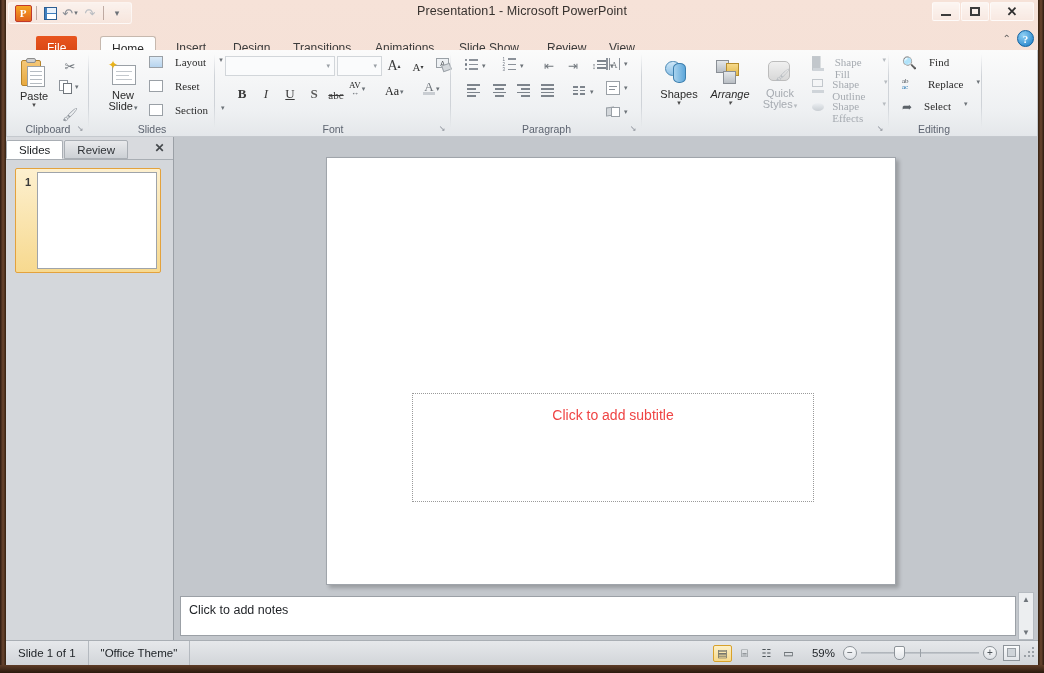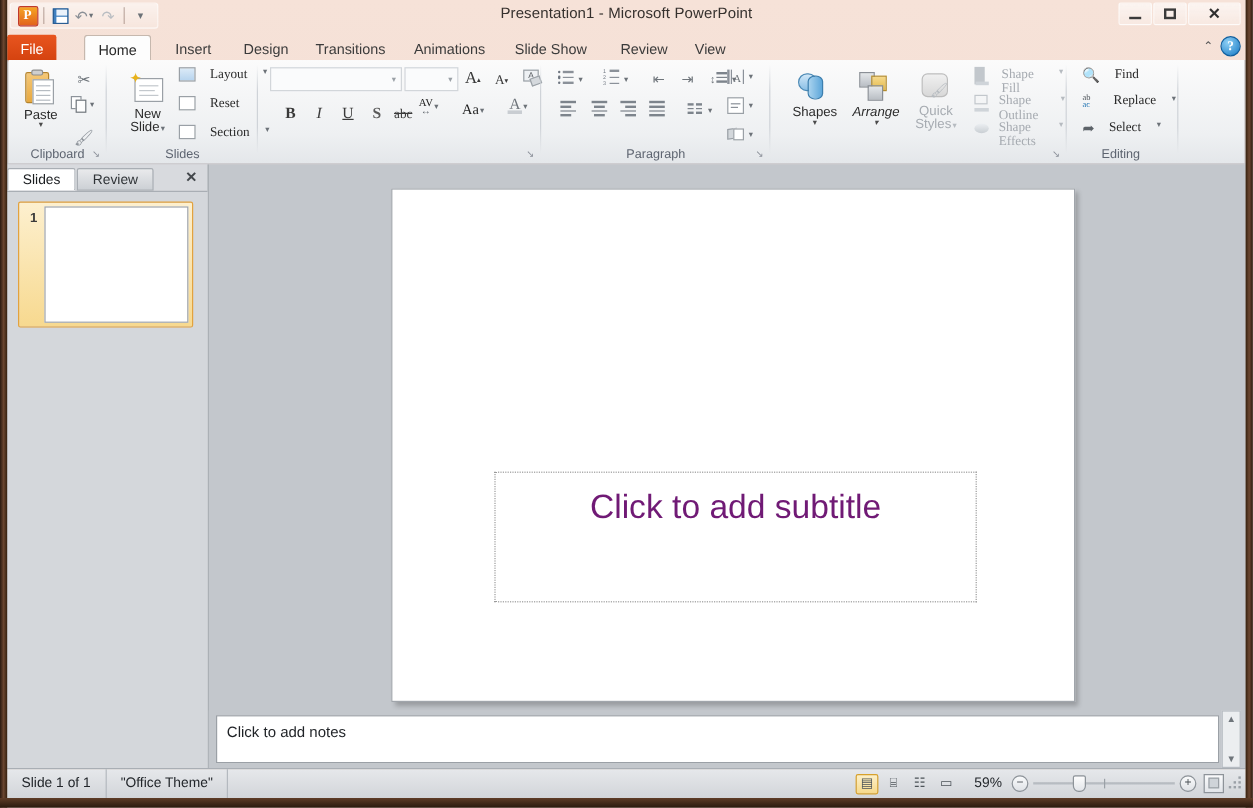--- a/index.html
+++ b/index.html
@@ -51,22 +51,22 @@
      border-radius:2px; display:flex;align-items:center;justify-content:center;
      background:linear-gradient(180deg,rgba(255,255,255,.65),rgba(255,255,255,.25));
      font-size:11px; color:#3b3b3b; }
   .wc.close { width:44px; }
   .wc-min { width:10px;height:2px;background:#3b3b3b;margin-top:6px;}
   .wc-max { width:10px;height:9px;border:2px solid #3b3b3b;}
   .wc-x { font-size:13px; font-weight:bold; color:#2f2f2f; font-family:"Liberation Sans",sans-serif;}
 
   
   #tabstrip { position:absolute; left:6px; top:29px; width:1032px; height:22px; }
-  .tab { position:absolute; top:0; height:22px; padding:1px 11px; line-height:22px;
-     font-size:12px; color:#3b3b3b; cursor:default; white-space:nowrap;}
+  .tab { position:absolute; top:7px; height:22px; padding:1px 11px; line-height:22px;
+     font-size:12px; color:#3b3b3b; cursor:default; white-space:nowrap;margin-left:30px;}
   .tab.file { background:linear-gradient(180deg,#e8551f,#d4420f); color:#fff;
      border-radius:2px 2px 0 0; font-size:12px; }
   .tab.active { background:#fdfdfd; border:1px solid #c6b8ae; border-bottom:none;
      border-radius:3px 3px 0 0; color:#2a2a2a;}
   #help-area { position:absolute; right:10px; top:30px; display:flex; align-items:center; gap:6px;}
   #ribbon-collapse { font-size:10px; color:#5a5a5a; }
   #help-btn { width:17px;height:17px;border-radius:50%;
      background:radial-gradient(circle at 35% 30%, #8fd0f5, #1679c4);
      border:1px solid #0f5f9e; color:#fff; font-size:11px; font-weight:bold;
      display:flex;align-items:center;justify-content:center;font-family:"Liberation Serif",serif;}
@@ -172,21 +172,21 @@
   
   #editarea { position:absolute; left:168px; top:0; width:864px; height:503px;
      background:#c3c7cc; }
   #slide { position:absolute; left:152px; top:20px; width:570px; height:428px;
      background:#fff; border:1px solid #a0a5ab; box-shadow:3px 3px 4px rgba(0,0,0,.22); }
   .ph { position:absolute; border:1px dotted #9a9a9a; display:flex;
      align-items:flex-start; justify-content:center; }
   #ph-title { left:43px; top:123px; width:486px; height:92px; align-items:center; }
   #ph-title span { font-size:29px; color:#171717; font-weight:normal; }
   #ph-sub { left:85px; top:235px; width:402px; height:109px; padding-top:13px; }
-  #ph-sub span { font-size:28px; color:#701a75; }
+  #ph-sub span { font-size:14px; color:#ef4444; }
 
   
   #notes { position:absolute; left:168px; top:455px; width:864px; height:48px;
      background:#c3c7cc; }
   #notes-box { position:absolute; left:6px; top:4px; width:836px; height:40px;
      background:#fff; border:1px solid #9ba0a6; padding:6px 8px; font-size:12.5px; color:#1f2226; }
   #notes-scroll { position:absolute; right:4px; top:0px; width:16px; height:48px;
      background:#eceef0; border:1px solid #b6bbc1; display:flex; flex-direction:column;
      justify-content:space-between; align-items:center; padding:2px 0;}
   .sc-arrow { font-size:8px; color:#6f757b; }
@@ -403,20 +403,21 @@
         <span class="tiny-arrow">▾</span>
       </div>
       <div style="position:absolute;left:208px;top:32px;display:flex;align-items:center;">
         <span style="display:flex;flex-direction:column;align-items:center;line-height:10px;">
           <span class="serif" style="font-size:13px;color:#6f757b;">A</span>
           <span style="width:12px;height:3px;background:#c9cdd2;display:block;"></span>
         </span>
         <span class="tiny-arrow">▾</span>
       </div>
 
+      <div class="group-label">Font</div>
       <div class="dlg-launcher">↘</div>
       <div class="group-sep" style="right:0;"></div>
     </div>
 
     <div class="group" style="left:444px; width:191px;">
       <div style="position:absolute;left:10px;top:6px;display:flex;align-items:center;">
         <span class="pic">
           <span class="bul">
             <span class="row">
                 <span class="dot"></span>

